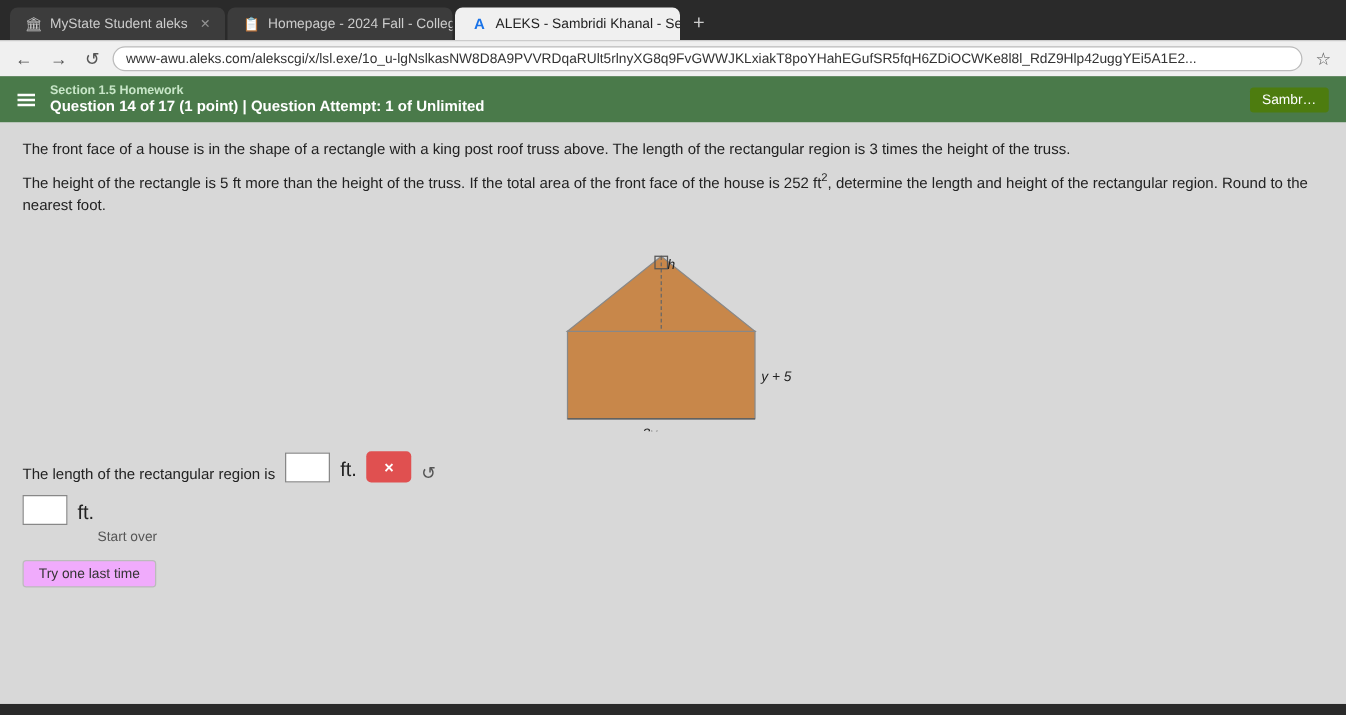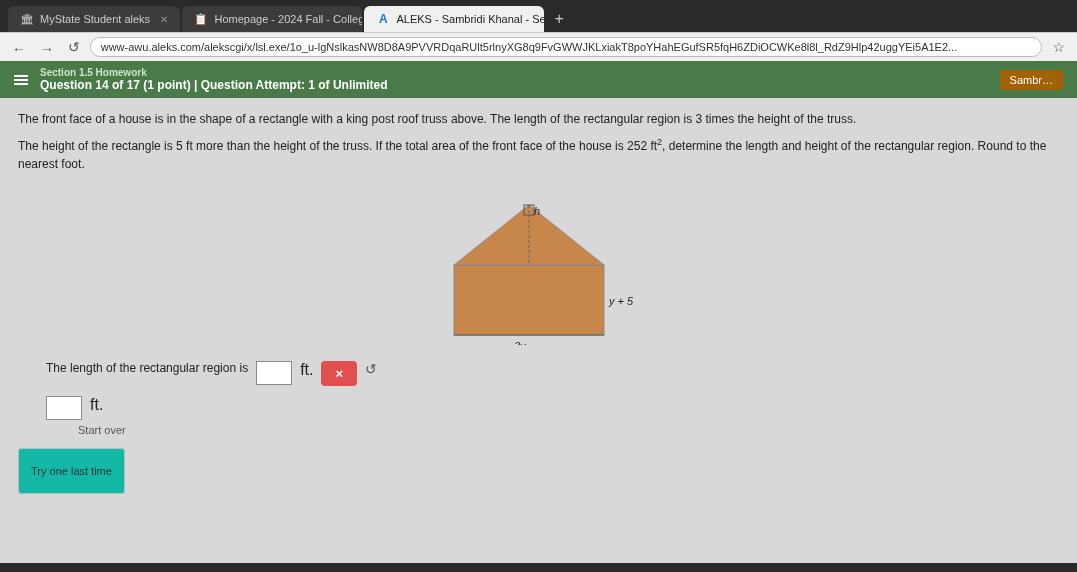--- a/index.html
+++ b/index.html
@@ -20,40 +20,40 @@
 
     
     .main-content { background: #e8e8e8; width: 100%; height: calc(572px - 70px); display: flex; flex-direction: column; }
 
     
     .aleks-header { background: #4a7a4a; padding: 6px 14px; display: flex; align-items: center; gap: 8px; }
     .aleks-header-left { display: flex; flex-direction: column; }
     .section-label { color: #c8e6c8; font-size: 10px; font-weight: bold; }
     .question-label { color: white; font-size: 12px; font-weight: bold; }
     .aleks-header-right { margin-left: auto; }
-    .samb-btn { background: #a16207; color: white; border: none; padding: 4px 10px; font-size: 11px; border-radius: 3px; cursor: pointer; }
+    .samb-btn { background: #4d7c0f; color: white; border: none; padding: 4px 10px; font-size: 11px; border-radius: 3px; cursor: pointer; }
 
     
     .content-area { background: #d8d8d8; flex: 1; padding: 12px 18px; position: relative; overflow: hidden; }
     .problem-text { font-size: 12px; color: #222; line-height: 1.5; margin-bottom: 8px; }
     .problem-text sup { font-size: 9px; }
 
     
     .diagram-container { display: flex; justify-content: center; margin: 12px 0 16px; }
     .diagram-svg { }
 
     
     .answer-section { margin-top: 8px; }
-    .answer-row { display: flex; align-items: flex-start; gap: 8px; margin-bottom: 10px; font-size: 12px; color: #222; margin-left: 28px; }
+    .answer-row { display: flex; align-items: flex-end; gap: 8px; margin-bottom: 10px; font-size: 12px; color: #222; }
     .answer-input { width: 36px; height: 24px; border: 1px solid #888; background: white; text-align: center; font-size: 12px; }
     .unit-label { font-size: 16px; color: #222; }
     .check-btn { background: #e05050; color: white; border: none; padding: 5px 14px; border-radius: 4px; font-size: 13px; cursor: pointer; font-weight: bold; }
     .redo-btn { background: none; border: none; font-size: 14px; cursor: pointer; color: #555; }
     .start-over { font-size: 11px; color: #555; margin-left: 60px; margin-top: -6px; }
-    .try-btn { background: #14b8a6; border: 1px solid #bbb; color: #333; padding: 16px 12px; border-radius: 3px; font-size: 11px; cursor: pointer; margin-top: 4px; }
+    .try-btn { background: #f0abfc; border: 1px solid #bbb; color: #333; padding: 4px 12px; border-radius: 3px; font-size: 11px; cursor: pointer; margin-top: 4px; }
 
     
     .hamburger { display: flex; flex-direction: column; gap: 2px; cursor: pointer; margin-right: 4px; }
     .hamburger span { display: block; width: 14px; height: 2px; background: white; }
   </style>
 </head>
 <body>
 
 <div class="browser-chrome">
   <div class="tab-bar">

